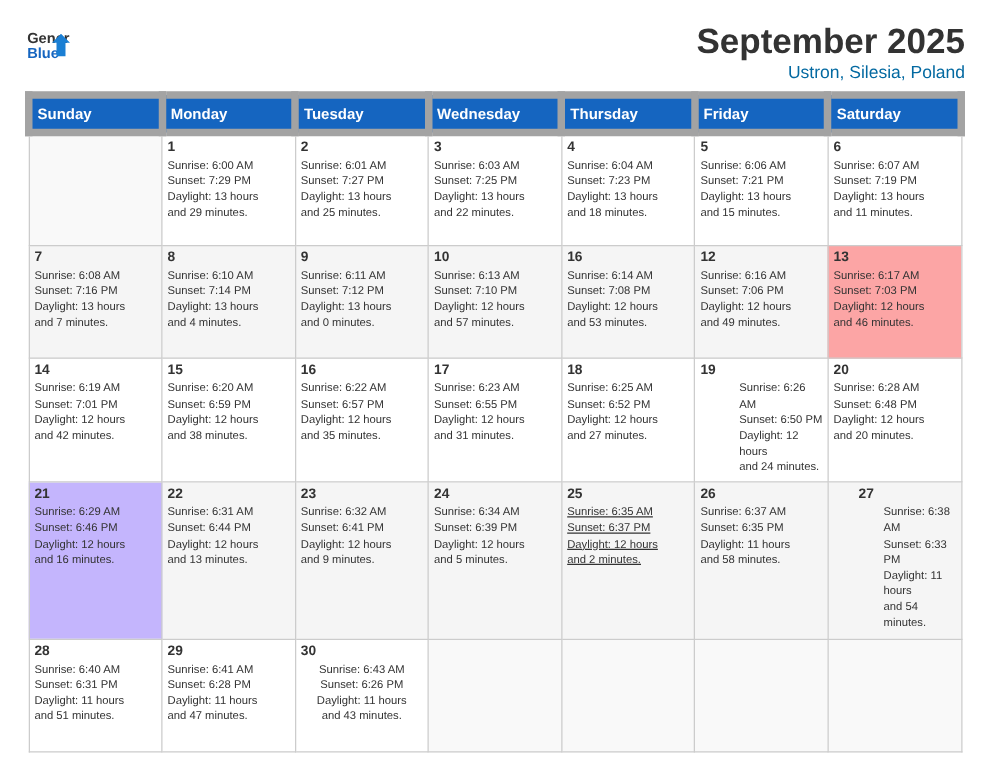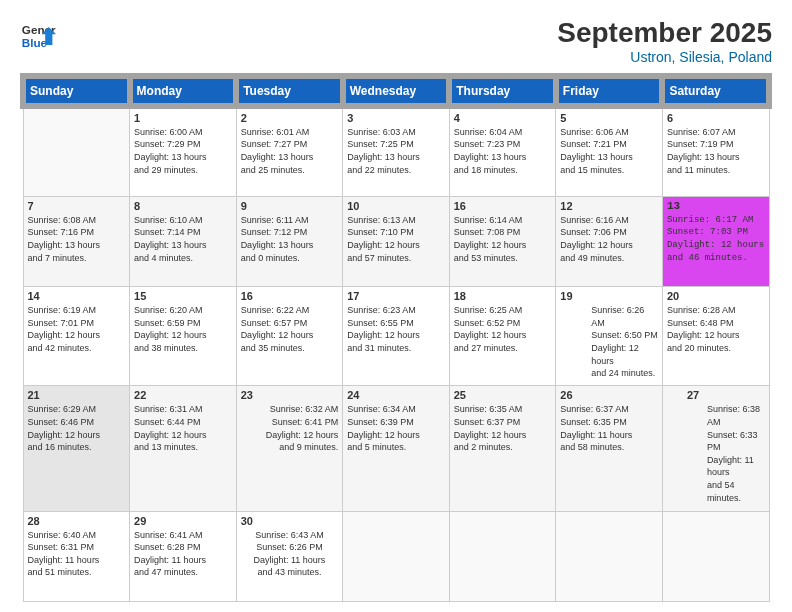--- a/index.html
+++ b/index.html
@@ -195,21 +195,21 @@
 Daylight: 12 hours
 and 53 minutes.</div>
           </td>
           <td style="background: rgb(245, 245, 245); margin-left: 16px;">
             <span class="day-num">12</span>
             <div class="day-info" style="white-space: pre-line;">Sunrise: 6:16 AM
 Sunset: 7:06 PM
 Daylight: 12 hours
 and 49 minutes.</div>
           </td>
-          <td style="background: #d946ef; font-family: Liberation Mono, monospace;">
+          <td style="background: #fca5a5;">
             <span class="day-num">13</span>
             <div class="day-info" style="white-space: pre-line;">Sunrise: 6:17 AM
 Sunset: 7:03 PM
 Daylight: 12 hours
 and 46 minutes.</div>
           </td>
         </tr>
         <tr>
           <td>
             <span class="day-num">14</span>
@@ -255,51 +255,51 @@
           </td>
           <td>
             <span class="day-num">20</span>
             <div class="day-info" style="white-space: pre-line;">Sunrise: 6:28 AM
 Sunset: 6:48 PM
 Daylight: 12 hours
 and 20 minutes.</div>
           </td>
         </tr>
         <tr>
-          <td style="background: #e5e5e5;">
+          <td style="background: #c4b5fd;">
             <span class="day-num">21</span>
             <div class="day-info" style="white-space: pre-line;">Sunrise: 6:29 AM
 Sunset: 6:46 PM
 Daylight: 12 hours
 and 16 minutes.</div>
           </td>
           <td style="background: rgb(245, 245, 245); margin-left: 12px;">
             <span class="day-num">22</span>
             <div class="day-info" style="white-space: pre-line;">Sunrise: 6:31 AM
 Sunset: 6:44 PM
 Daylight: 12 hours
 and 13 minutes.</div>
           </td>
           <td style="background: rgb(245, 245, 245);">
             <span class="day-num">23</span>
-            <div class="day-info" style="white-space: pre-line; text-align: right;">Sunrise: 6:32 AM
+            <div class="day-info" style="white-space: pre-line;">Sunrise: 6:32 AM
 Sunset: 6:41 PM
 Daylight: 12 hours
 and 9 minutes.</div>
           </td>
           <td style="background: rgb(245, 245, 245); margin-top: 24px;">
             <span class="day-num">24</span>
             <div class="day-info" style="white-space: pre-line;">Sunrise: 6:34 AM
 Sunset: 6:39 PM
 Daylight: 12 hours
 and 5 minutes.</div>
           </td>
           <td style="background: rgb(245, 245, 245);">
             <span class="day-num">25</span>
-            <div class="day-info" style="white-space: pre-line;">Sunrise: 6:35 AM
+            <div class="day-info" style="white-space: pre-line; text-decoration: underline;">Sunrise: 6:35 AM
 Sunset: 6:37 PM
 Daylight: 12 hours
 and 2 minutes.</div>
           </td>
           <td style="background: rgb(245, 245, 245);">
             <span class="day-num">26</span>
             <div class="day-info" style="white-space: pre-line;">Sunrise: 6:37 AM
 Sunset: 6:35 PM
 Daylight: 11 hours
 and 58 minutes.</div>

